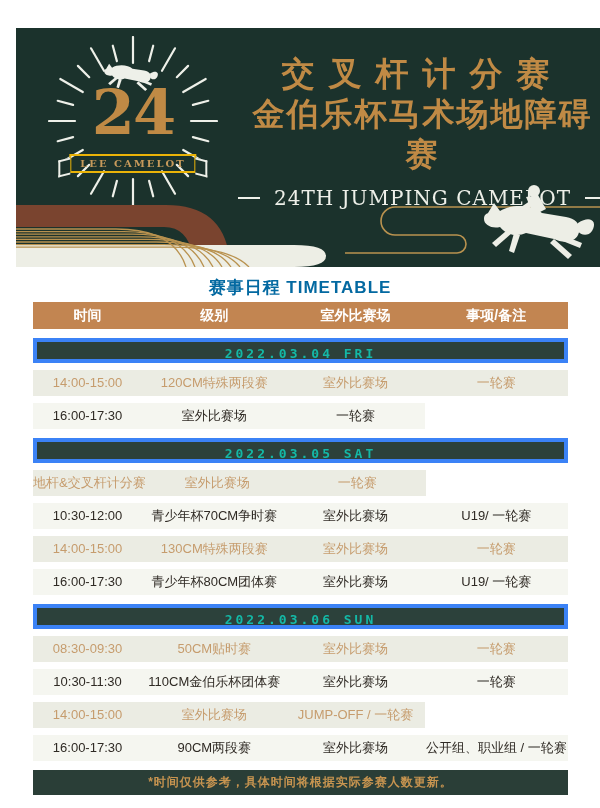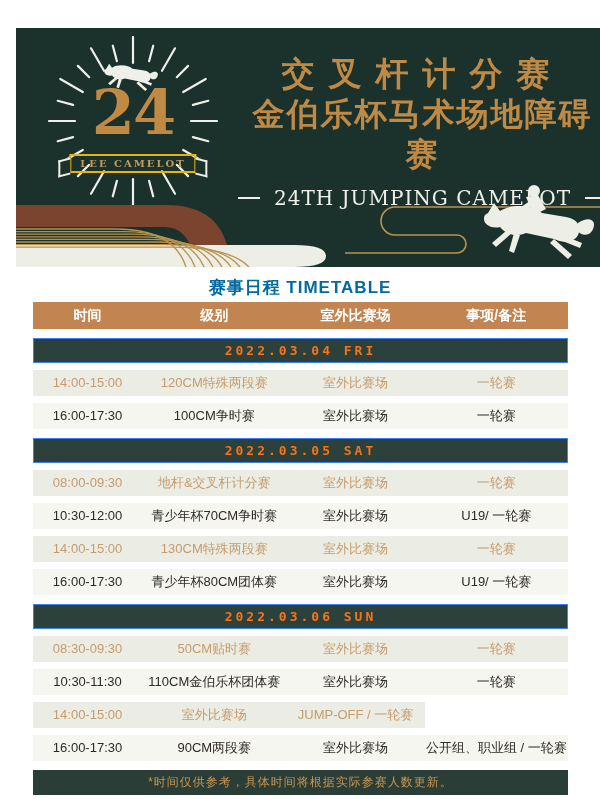--- a/index.html
+++ b/index.html
@@ -38,29 +38,29 @@
   .decor-left{position:absolute;left:0;bottom:0;}
   .decor-right{position:absolute;right:0;top:149px;}
 
   
   .section-heading{position:absolute;left:0;top:276px;width:100%;text-align:center;
     color:#0369a1;font-size:17px;font-weight:bold;letter-spacing:1px;}
   .timetable{position:absolute;left:33px;top:302px;width:535px;}
   .t-row{display:grid;grid-template-columns:105fr 139fr 133fr 138fr;}
   .t-row .cell{height:26px;line-height:26px;text-align:center;font-size:13px;white-space:nowrap;}
   .t-head .cell{height:27px;line-height:27px;background:#c28551;color:#ffffff;font-weight:bold;font-size:14px;}
-  .date-bar{margin-top:9px;height:25px;line-height:23px;background:#2c413b;border:1px solid #3b82f6;
-    box-sizing:border-box;text-align:center;color:#f97316;font-weight:bold;font-size:13px;letter-spacing:3px;
+  .date-bar{margin-top:9px;height:25px;line-height:23px;background:#2c413b;border:4px solid #3b82f6;
+    box-sizing:border-box;text-align:center;color:#14b8a6;font-weight:bold;font-size:13px;letter-spacing:3px;
     font-family:"DejaVu Sans Mono", monospace;}
   .rows{display:flex;flex-direction:column;gap:7px;margin-top:7px;}
   .rows .t-row:nth-child(odd) .cell{background:#ebece3;color:#c69c6d;}
   .rows .t-row:nth-child(even) .cell{background:#f5f6f0;color:#2f2a24;}
 
   .footer-bar{position:absolute;left:33px;top:770px;width:535px;height:25px;line-height:25px;
-    background:#2a3e37;color:#c79450;text-align:center;font-size:12px;font-weight:normal;letter-spacing:1px;}
+    background:#2a3e37;color:#c79450;text-align:center;font-size:12px;font-weight:bold;letter-spacing:1px;}
 </style>
 </head>
 <body>
 
 <div class="poster">
 
   <div class="header-panel">
 
     <div class="logo">
       <svg class="rays" width="170" height="170" viewBox="0 0 170 170">
@@ -160,30 +160,28 @@
     <div class="date-bar">2022.03.04 FRI</div>
     <div class="rows">
       <div class="t-row">
         <div class="cell">14:00-15:00</div>
         <div class="cell">120CM特殊两段赛</div>
         <div class="cell">室外比赛场</div>
         <div class="cell">一轮赛</div>
       </div>
       <div class="t-row">
         <div class="cell">16:00-17:30</div>
-        <div class="cell">100CM争时赛</div>
         <div class="cell">室外比赛场</div>
         <div class="cell">一轮赛</div>
       </div>
     </div>
 
     <div class="date-bar">2022.03.05 SAT</div>
     <div class="rows">
       <div class="t-row">
-        <div class="cell">08:00-09:30</div>
         <div class="cell">地杆&amp;交叉杆计分赛</div>
         <div class="cell">室外比赛场</div>
         <div class="cell">一轮赛</div>
       </div>
       <div class="t-row">
         <div class="cell">10:30-12:00</div>
         <div class="cell">青少年杯70CM争时赛</div>
         <div class="cell">室外比赛场</div>
         <div class="cell">U19/ 一轮赛</div>
       </div>

